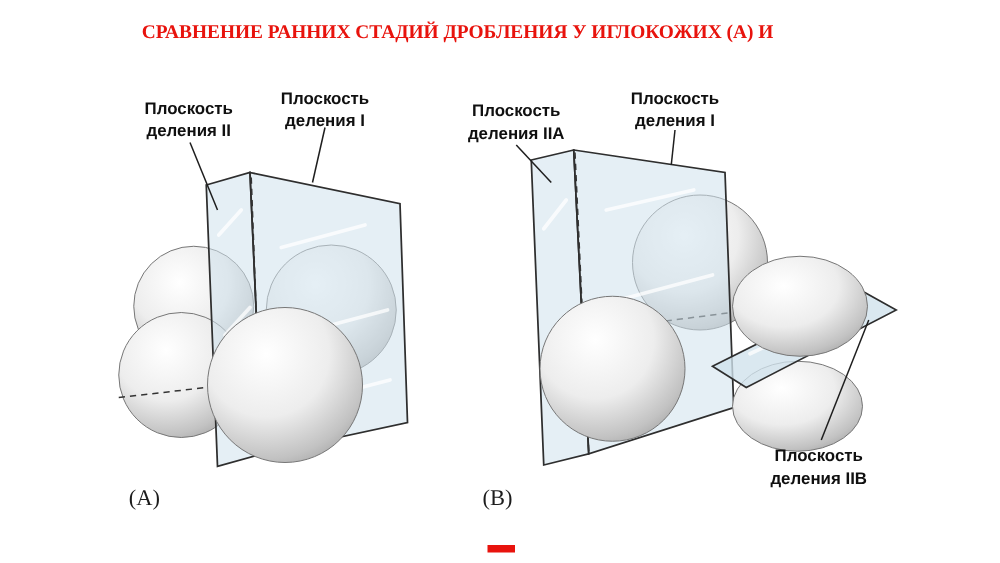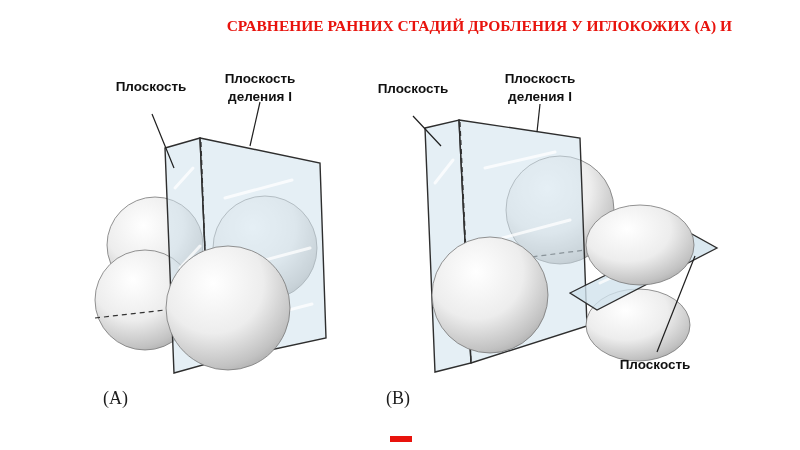--- a/index.html
+++ b/index.html
@@ -5,21 +5,21 @@
   * { margin:0; padding:0; box-sizing:border-box; }
   html,body { width:800px; height:450px; }
   body {
     position:relative;
     background:#ffffff;
     font-family:"Liberation Sans", sans-serif;
     overflow:hidden;
   }
   .title {
     position:absolute; top:14px; left:0; width:732px;
-    text-align:right;
+    text-align:center;
     font-family:"Liberation Serif", serif;
     font-weight:bold;
     font-size:15.5px;
     line-height:1.5;
     color:var(--accent,#e01212);
   }
   .fig-label {
     position:absolute;
     font-weight:bold;
     font-size:13.5px;
@@ -115,35 +115,38 @@
 
     <circle class="sphere" cx="135" cy="227" r="58"></circle>
 
     <line class="ptr" x1="58" y1="48" x2="86" y2="78"></line>
     <line class="ptr" x1="185" y1="36" x2="182" y2="64"></line>
     <line class="ptr" x1="302" y1="284" x2="340" y2="188"></line>
   </svg>
 
   <div class="fig-label" style="left:95px; top:78px; width:112px">
     <span class="ln">Плоскость</span>
+    <span class="ln">деления II</span>
   </div>
   <div class="fig-label" style="left:205px; top:70px; width:110px">
     <span class="ln">Плоскость</span>
     <span class="ln">деления I</span>
   </div>
 
   <div class="fig-label" style="left:356px; top:80px; width:114px">
     <span class="ln">Плоскость</span>
+    <span class="ln">деления IIА</span>
   </div>
   <div class="fig-label" style="left:485px; top:70px; width:110px">
     <span class="ln">Плоскость</span>
     <span class="ln">деления I</span>
   </div>
   <div class="fig-label" style="left:595px; top:356px; width:120px">
     <span class="ln">Плоскость</span>
+    <span class="ln">деления IIВ</span>
   </div>
 
   <div class="caption" style="left:103px; top:388px">(А)</div>
   <div class="caption" style="left:386px; top:388px">(В)</div>
 
   <div class="footer-mark"></div>
 
 </div>
 
 </body></html>

